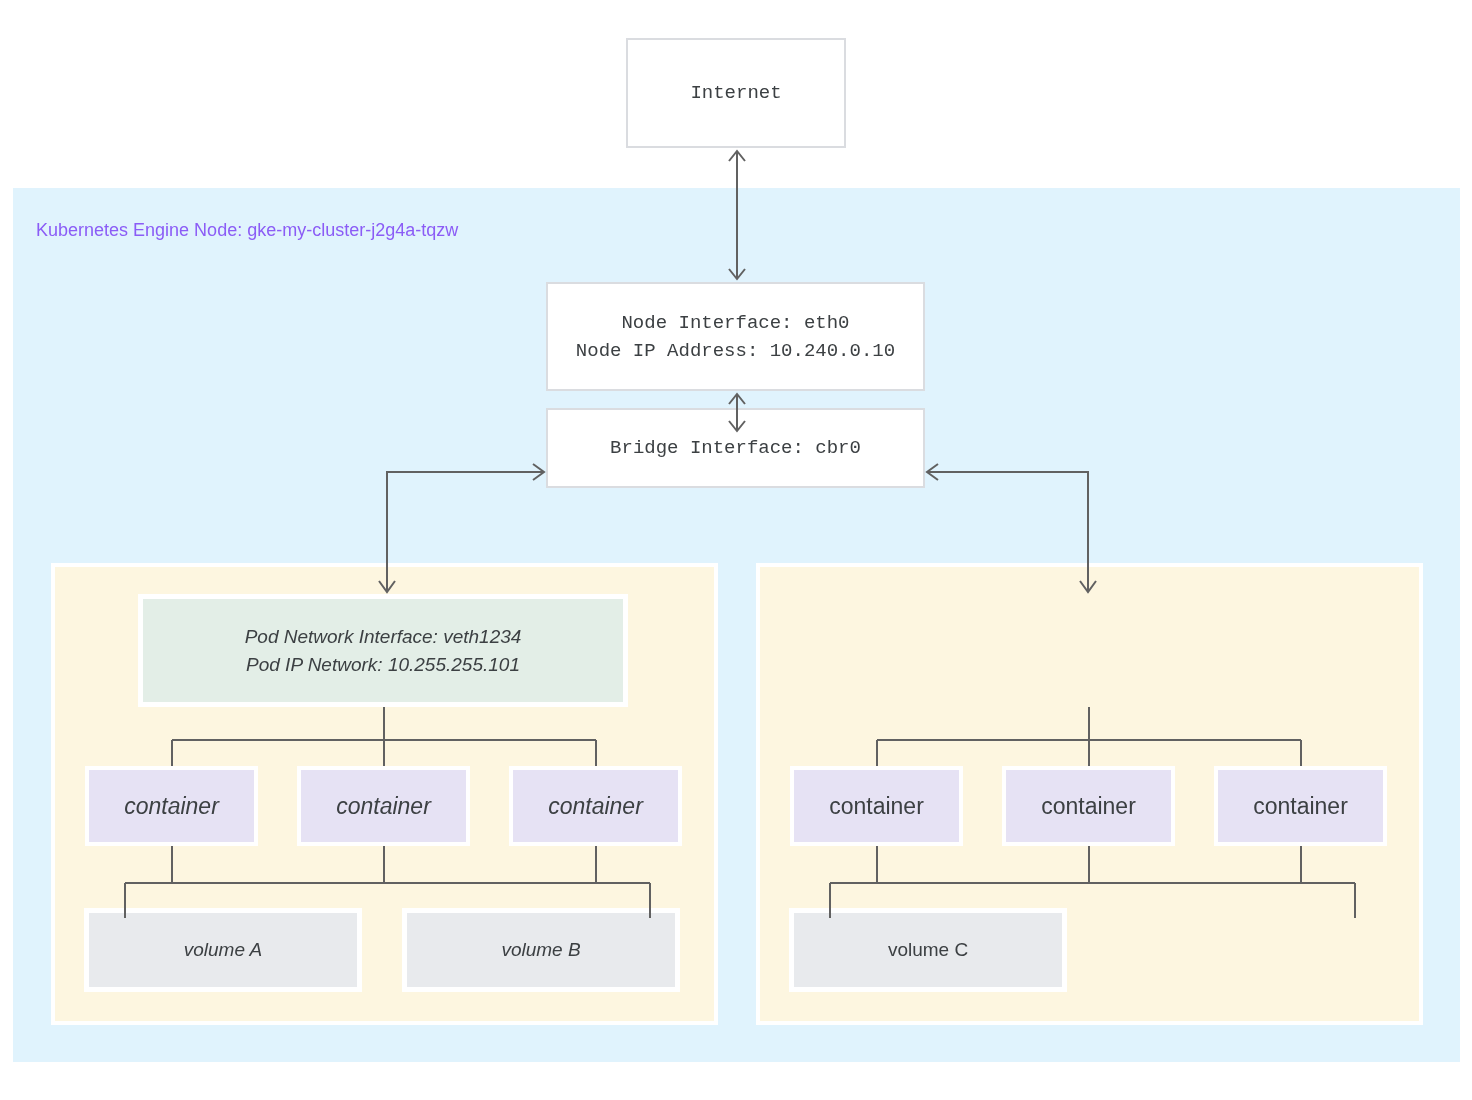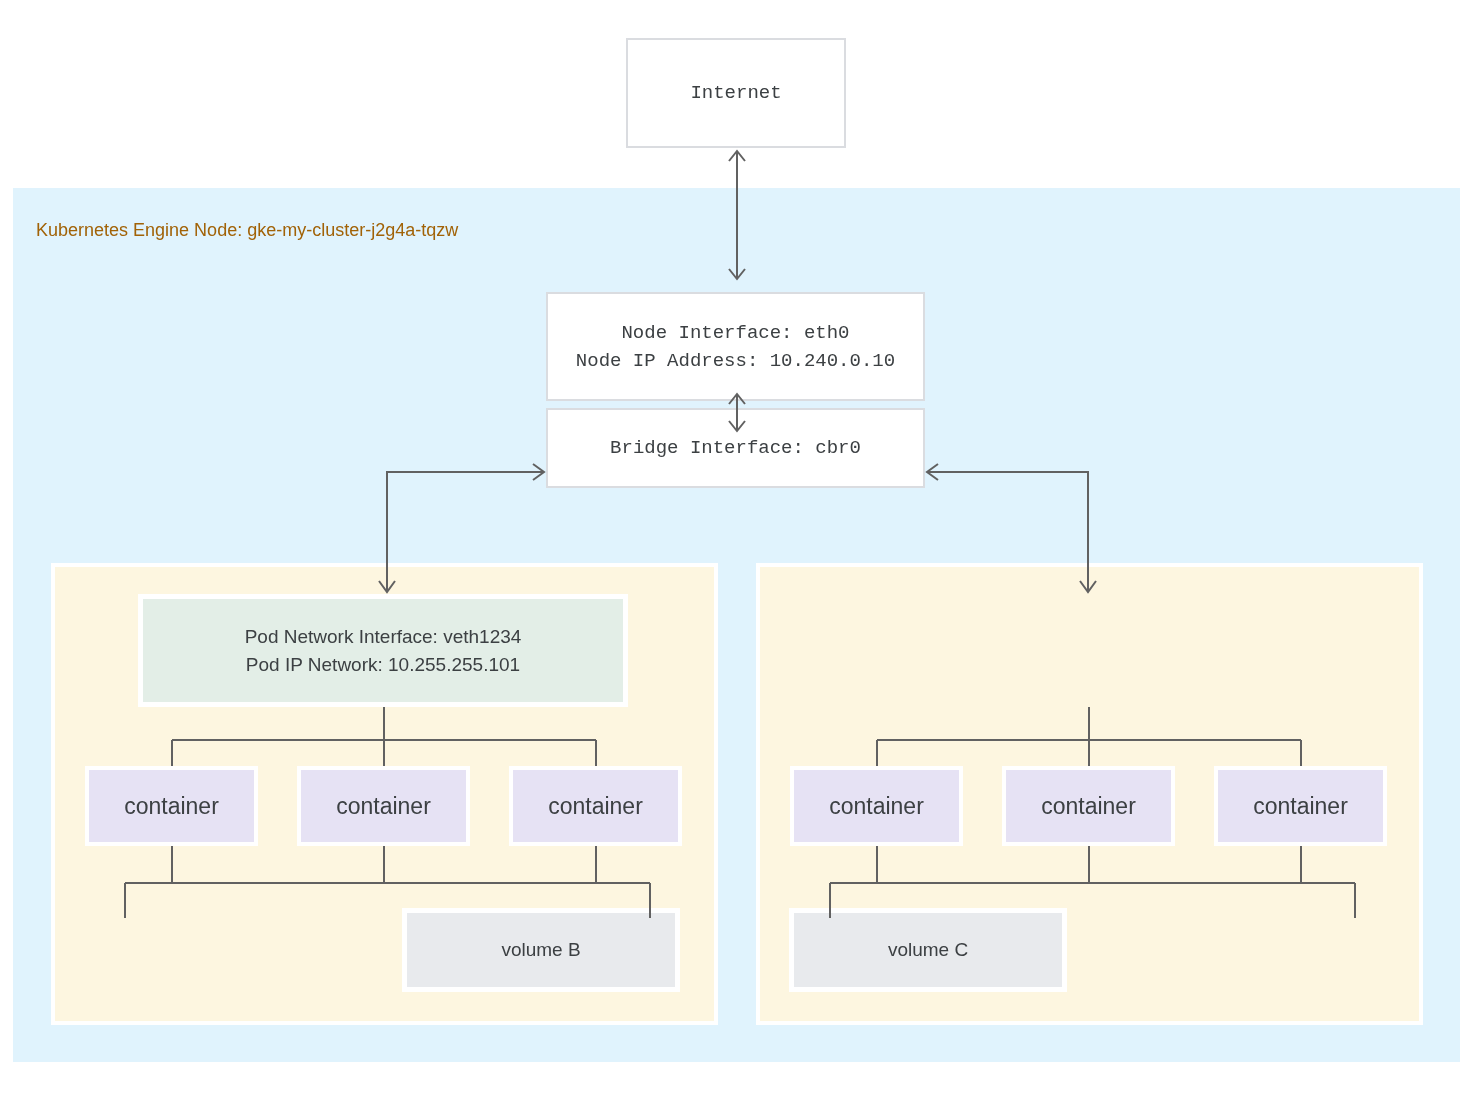--- a/index.html
+++ b/index.html
@@ -23,53 +23,53 @@
     top: 188px;
     width: 1447px;
     height: 874px;
     background: #e0f3fd;
   }
   .node-region-label {
     position: absolute;
     left: 36px;
     top: 220px;
     font-size: 18px;
-    color: #a16207;
+    color: #8b5cf6;
     white-space: nowrap;
     text-align: right;
   }
   
   .white-box {
     position: absolute;
     background: #ffffff;
     border: 2px solid #dadce0;
     box-sizing: border-box;
     display: flex;
     flex-direction: column;
     align-items: center;
     justify-content: center;
     font-size: 19px;
     line-height: 28px;
     text-align: center;
     font-family: Liberation Mono, monospace;
   }
   .internet-box { left: 626px; top: 38px;  width: 220px; height: 110px; }
-  .node-if-box  { left: 546px; top: 292px; width: 379px; height: 109px; }
+  .node-if-box  { left: 546px; top: 282px; width: 379px; height: 109px; }
   .bridge-box   { left: 546px; top: 408px; width: 379px; height: 80px;  }
   
   .pod {
     position: absolute;
     top: 563px;
     width: 667px;
     height: 462px;
     background: #fdf6e0;
     border: 4px solid #ffffff;
     box-sizing: border-box;
   }
-  .pod-1 { left: 51px; }
+  .pod-1 { left: 51px; font-style: italic; }
   .pod-2 { left: 756px; }
   .pod-if-box {
     position: absolute;
     left: 83px;              
     top: 27px;               
     width: 490px;
     height: 113px;
     background: #e3eee7;
     border: 5px solid #ffffff;
     box-sizing: border-box;
@@ -152,20 +152,23 @@
       <div>Pod IP Network: 10.255.255.101</div>
     </div>
     <div class="container-box c1">
       <span>container</span>
     </div>
     <div class="container-box c2">
       <span>container</span>
     </div>
     <div class="container-box c3">
       <span>container</span>
+    </div>
+    <div class="volume-box v1">
+      <span>volume A</span>
     </div>
     <div class="volume-box v2">
       <span>volume B</span>
     </div>
   </div>
 
   <div class="pod pod-2">
     <div class="container-box c1">
       <span>container</span>
     </div>

